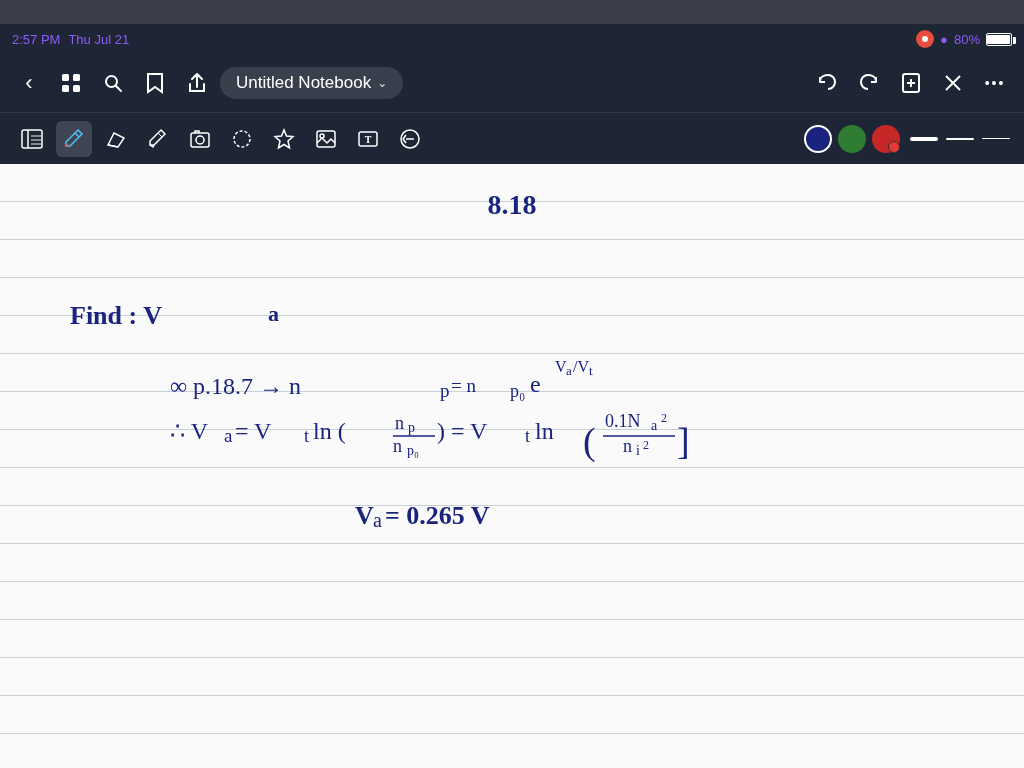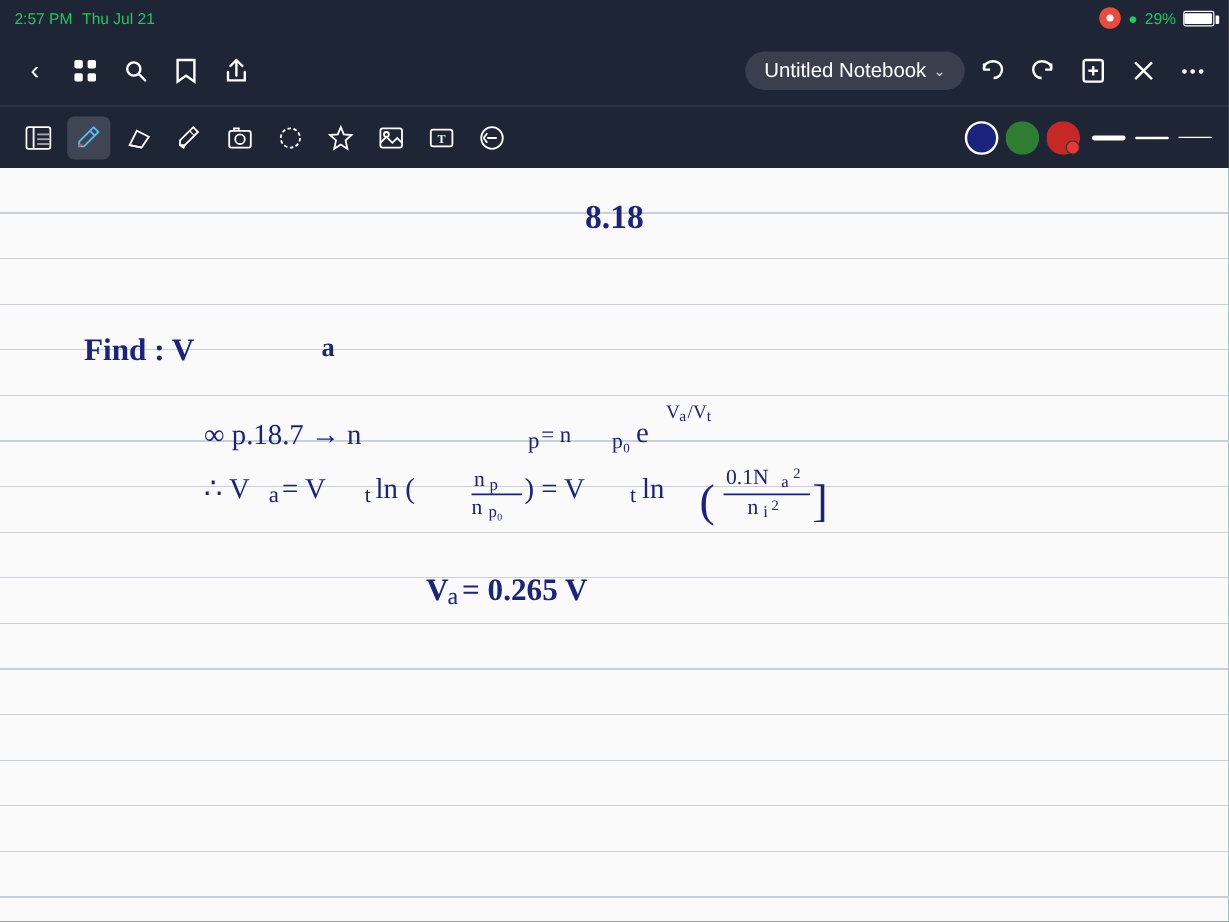--- a/index.html
+++ b/index.html
@@ -6,23 +6,24 @@
     body { width: 1024px; height: 768px; overflow: hidden; font-family: -apple-system, BlinkMacSystemFont, sans-serif; background: #3a3f4a; }
 
     
     #status-bar {
       height: 30px;
       background: #1e2535;
       display: flex;
       align-items: center;
       justify-content: space-between;
       padding: 0 12px;
-      color: #22c55e;
+      color: #8b5cf6;
       font-size: 13px;
       font-weight: 500;
+      margin-top: 24px;
     }
     .status-left { display: flex; gap: 8px; align-items: center; }
     .status-right { display: flex; gap: 6px; align-items: center; }
     .battery-icon {
       width: 26px; height: 13px; border: 1.5px solid white; border-radius: 2px; position: relative; display: inline-flex; align-items: center;
     }
     .battery-icon::after { content: ''; position: absolute; right: -5px; top: 3px; width: 3px; height: 7px; background: white; border-radius: 0 1px 1px 0; }
     .battery-fill { background: white; height: 9px; width: 23px; border-radius: 1px; }
     .record-dot { width: 18px; height: 18px; background: #e74c3c; border-radius: 50%; display: flex; align-items: center; justify-content: center; }
     .record-dot::after { content: ''; width: 6px; height: 6px; background: white; border-radius: 50%; }
@@ -36,21 +37,21 @@
       padding: 0 10px;
       gap: 4px;
     }
     .toolbar-btn {
       width: 38px; height: 38px;
       display: flex; align-items: center; justify-content: center;
       color: white; font-size: 18px; cursor: pointer; border-radius: 6px;
       border: none; background: transparent;
     }
     .title-area {
-      flex: 1; display: flex; align-items: center; justify-content: flex-end;
+      flex: 1; display: flex; align-items: center; justify-content: flex-start;
     }
     .notebook-title {
       color: white; font-size: 17px; font-weight: 500;
       background: rgba(255,255,255,0.12); border-radius: 16px;
       padding: 6px 16px; display: flex; align-items: center; gap: 6px;
     }
     .title-chevron { font-size: 12px; opacity: 0.8; }
     .toolbar-right { display: flex; align-items: center; gap: 4px; }
 
     
@@ -118,21 +119,21 @@
 <body>
 
 <div id="status-bar">
   <div class="status-left">
     <span>2:57 PM</span>
     <span>Thu Jul 21</span>
   </div>
   <div class="status-right">
     <div class="record-dot"></div>
     <span style="font-size:13px;">●</span>
-    <span>29%</span>
+    <span>80%</span>
     <div class="battery-icon">
       <div class="battery-fill"></div>
     </div>
   </div>
 </div>
 
 <div id="top-toolbar">
   <button class="toolbar-btn">
     <span style="font-size:22px; font-weight:300;">‹</span>
   </button>

